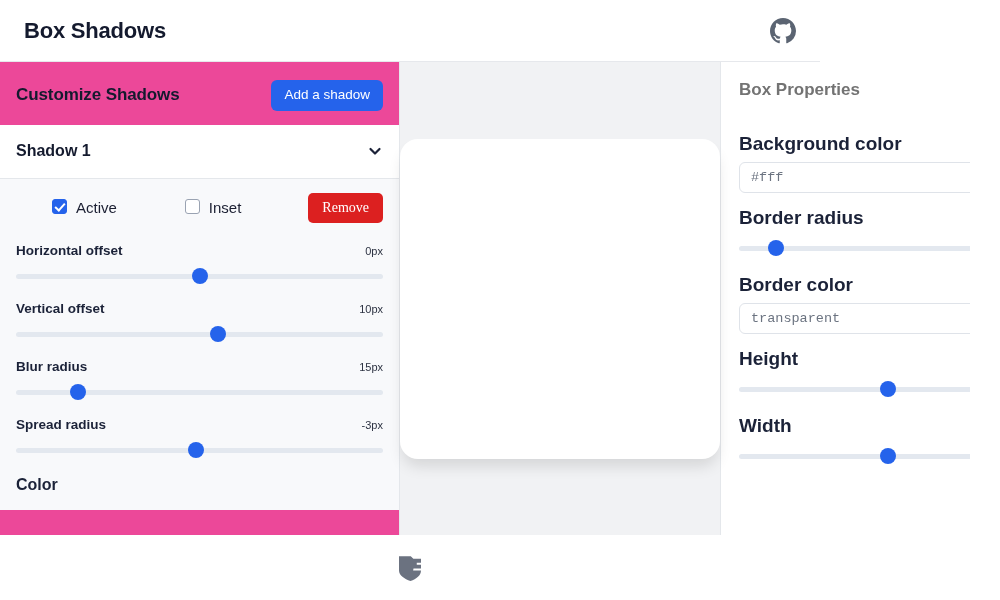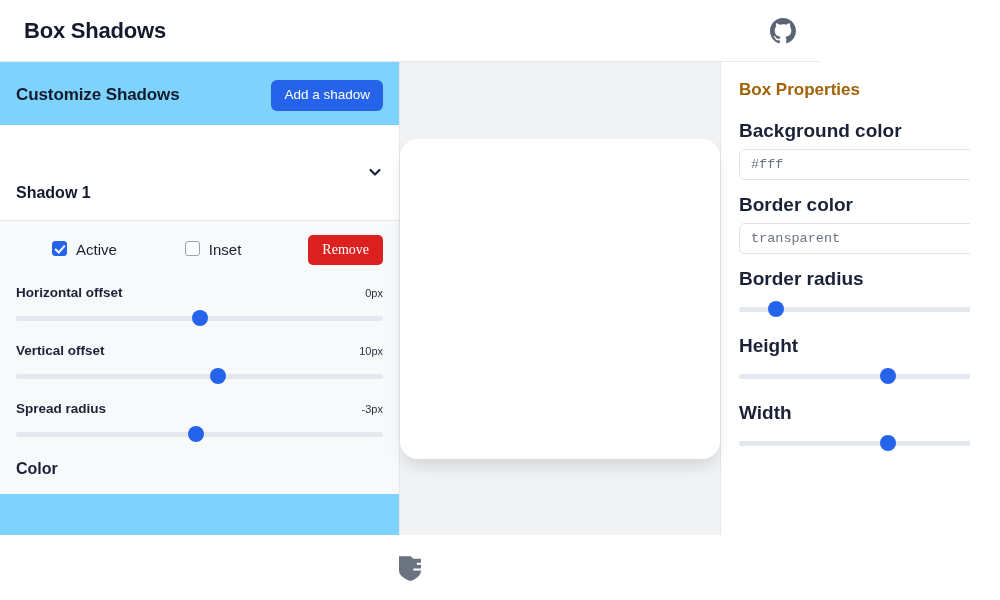--- a/index.html
+++ b/index.html
@@ -29,21 +29,21 @@
   .gh-link { width: 26px; height: 26px; display: block; color: #5b6472; cursor: pointer; }
   .gh-link svg { display: block; width: 26px; height: 26px; }
 
   
   .body-row { flex: 1; display: flex; align-items: flex-start; min-height: 0; position: relative; }
 
   
   .left-panel {
     width: 400px; min-width: 400px;
     height: 473px;
-    background: #7dd3fc;
+    background: #ec4899;
     border-right: 1px solid #e4e7eb;
     overflow: hidden;
     position: relative;
   }
   .left-head {
     display: flex; align-items: center;
     padding: 18px 16px 14px 16px;
   }
   .panel-title { font-size: 17px; font-weight: bold; color: #141a2e; letter-spacing: -0.1px;}
   .add-shadow-btn {
@@ -57,21 +57,21 @@
   }
 
   .shadow-card { background: #ffffff; }
   .shadow-head {
     display: flex; align-items: center;
     padding: 17px 16px 18px 16px;
     cursor: pointer;
     border-bottom: 1px solid #e4e7eb;
     background: #ffffff;
   }
-  .shadow-head-title { font-size: 16px; font-weight: bold; color: #141a2e; margin-top: 42px; }
+  .shadow-head-title { font-size: 16px; font-weight: bold; color: #141a2e; }
   .chevron { margin-left: auto; width: 16px; height: 16px; color: #1b2238; display:block; }
   .chevron svg { display: block; }
 
   .shadow-body {
     background: #f8f9fb;
     padding: 14px 16px 16px 16px;
   }
 
   .cb-row { display: flex; align-items: center; height: 30px; margin-bottom: 12px; }
   .cb-wrap { display: flex; align-items: flex-start; cursor: pointer; padding-left: 36px; }
@@ -130,21 +130,21 @@
 
   
   .right-panel {
     width: 250px; min-width: 250px;
     height: 473px;
     background: #ffffff;
     border-left: 1px solid #e4e7eb;
     padding: 18px 0 0 18px;
     overflow: hidden;
   }
-  .right-title { font-size: 17px; font-weight: bold; color: #a16207; margin-bottom: 20px; }
+  .right-title { font-size: 17px; font-weight: bold; color: #737373; margin-bottom: 33px; }
   .rfield { margin-bottom: 14px; }
   .rlabel { font-size: 19px; font-weight: bold; color: #1b2238; display: block; margin-bottom: 7px; }
   .rinput {
     width: 262px; height: 31px;
     border: 1px solid #dfe3e9; border-radius: 6px;
     background: #ffffff;
     font-family: "Liberation Mono", monospace;
     font-size: 13.5px; color: #6b7380;
     padding: 0 11px;
     outline: none;
@@ -230,20 +230,30 @@
             <div class="field-head">
               <span class="field-label">Vertical offset</span>
               <span class="field-value">10px</span>
             </div>
             <div class="slider">
               <div class="track"></div>
               <div class="thumb" id="t-v" style="left: 55%;"></div>
             </div>
           </div>
 
+          <div class="field">
+            <div class="field-head">
+              <span class="field-label">Blur radius</span>
+              <span class="field-value">15px</span>
+            </div>
+            <div class="slider">
+              <div class="track"></div>
+              <div class="thumb" id="t-b" style="left: 17%;"></div>
+            </div>
+          </div>
 
           <div class="field">
             <div class="field-head">
               <span class="field-label">Spread radius</span>
               <span class="field-value">-3px</span>
             </div>
             <div class="slider">
               <div class="track"></div>
               <div class="thumb" id="t-s" style="left: 49%;"></div>
             </div>
@@ -260,30 +270,30 @@
 
     <div class="right-panel">
       <div class="right-title">Box Properties</div>
 
       <div class="rfield">
         <span class="rlabel">Background color</span>
         <input class="rinput" type="text" value="#fff" style="">
       </div>
 
       <div class="rfield">
-        <span class="rlabel">Border color</span>
-        <input class="rinput" type="text" value="transparent" style="">
-      </div>
-
-      <div class="rfield">
         <span class="rlabel">Border radius</span>
         <div class="rslider">
           <div class="track"></div>
           <div class="thumb" id="t-br" style="left: 14%;"></div>
         </div>
+      </div>
+
+      <div class="rfield">
+        <span class="rlabel">Border color</span>
+        <input class="rinput" type="text" value="transparent" style="">
       </div>
 
       <div class="rfield">
         <span class="rlabel">Height</span>
         <div class="rslider">
           <div class="track"></div>
           <div class="thumb" id="t-ht" style="left: 57%;"></div>
         </div>
       </div>
 

